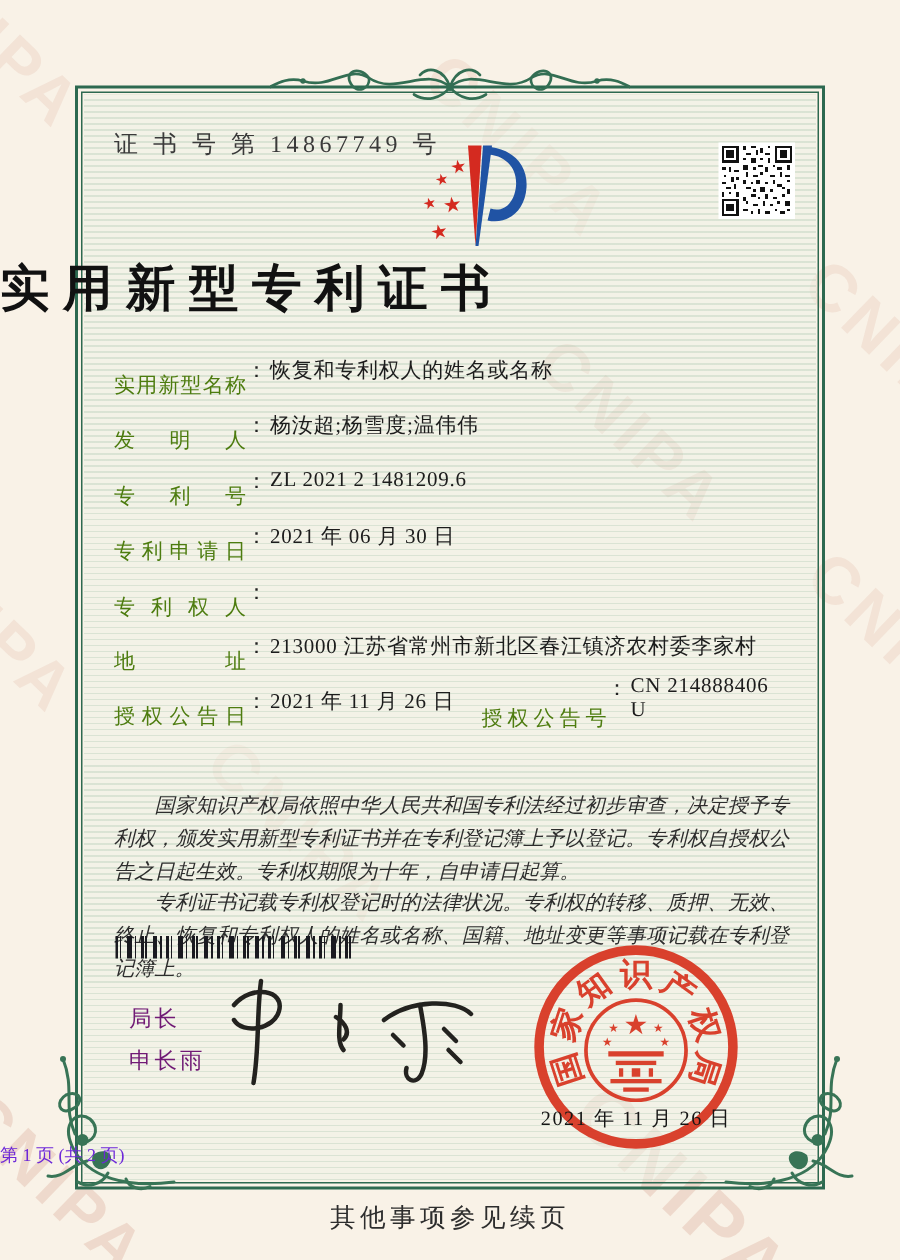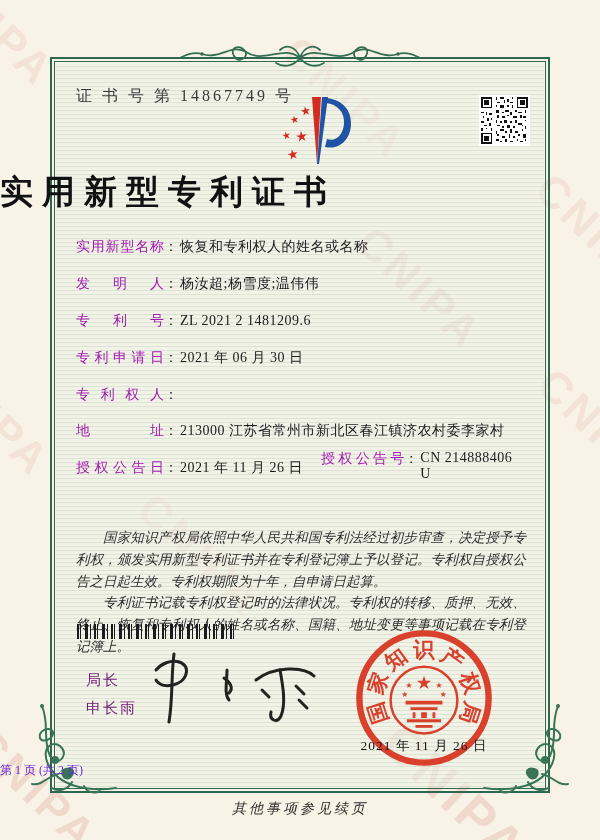--- a/index.html
+++ b/index.html
@@ -22,40 +22,40 @@
   .corner.br{right:28px;top:700px;transform:scaleX(-1);}
   
   .content{position:absolute;inset:0;z-index:3;}
   .cert-no{position:absolute;left:76px;top:86px;font-size:16px;letter-spacing:3px;color:#3a3a3a;}
   .logo{position:absolute;left:281px;top:92px;}
   .qr{position:absolute;left:479px;top:95px;width:47px;height:47px;background:#fff;padding:2px;}
   .title{position:absolute;left:0;right:0;top:170px;text-align:left;
          font-size:33px;font-weight:bold;letter-spacing:9px;color:#111;}
   .fields{position:absolute;left:76px;top:229px;width:450px;font-size:14px;}
   .frow{position:relative;height:36.8px;display:flex;align-items:center;}
-  .flabel{display:inline-block;width:88px;text-align:justify;text-align-last:justify;color:#a21caf;}
+  .flabel{display:inline-block;width:88px;text-align:justify;text-align-last:justify;color:#4d7c0f;margin-top:20px;}
   .colon{margin:0 2px 0 0;}
   .fvalue{color:#1c1c1c;letter-spacing:0.5px;}
   .grant{position:absolute;left:245px;top:0;height:100%;display:flex;align-items:flex-start;}
   .grant .flabel{width:84px;}
   .body-text{position:absolute;left:76px;top:483px;width:450px;
      font-size:13.5px;line-height:21.8px;text-align:justify;color:#2d2d2d;
      font-style:italic;font-family:"DejaVu Serif","Liberation Serif",serif;margin-top:44px;}
   .body-text p{margin:0;text-indent:2em;}
   .barcode{position:absolute;left:77px;top:624px;width:161px;height:15px;
      background:repeating-linear-gradient(90deg,#1a1a20 0 2px,rgba(0,0,0,0) 2px 3px,#1a1a20 3px 4px,rgba(0,0,0,0) 4px 8px,#1a1a20 8px 11px,rgba(0,0,0,0) 11px 13px,#1a1a20 13px 14px,rgba(0,0,0,0) 14px 17px);}
   .sig-block{position:absolute;left:86px;top:666px;font-family:"Liberation Sans","DejaVu Sans",sans-serif;
      font-size:15px;color:#701a75;line-height:28px;letter-spacing:2px;}
   .sig-script{position:absolute;left:128px;top:642px;}
   .seal{position:absolute;left:353px;top:627px;opacity:0.93;}
   .seal-date{position:absolute;left:350px;top:737px;width:148px;text-align:center;
      font-size:13.5px;letter-spacing:1px;color:#151515;z-index:4;}
   .page-info{position:absolute;left:0;right:0;top:762px;font-size:12px;color:#6d28d9;z-index:4;}
-  .footer-note{position:absolute;left:0;right:0;top:800px;text-align:center;font-size:14px;
-     color:#2d2d2d;font-style:italic;letter-spacing:3px;z-index:3;
+  .footer-note{position:absolute;left:0;right:0;top:800px;text-align:center;font-size:17px;
+     color:#2d2d2d;letter-spacing:3px;z-index:3;
      font-family:"DejaVu Serif","Liberation Serif",serif;}
 </style>
 </head>
 <body>
 
 <div class="page">
 
   <div>
     <span class="wm light" style="left:-8px;top:25px">CNIPA</span>
     <span class="wm light" style="left:345px;top:98px">CNIPA</span>

